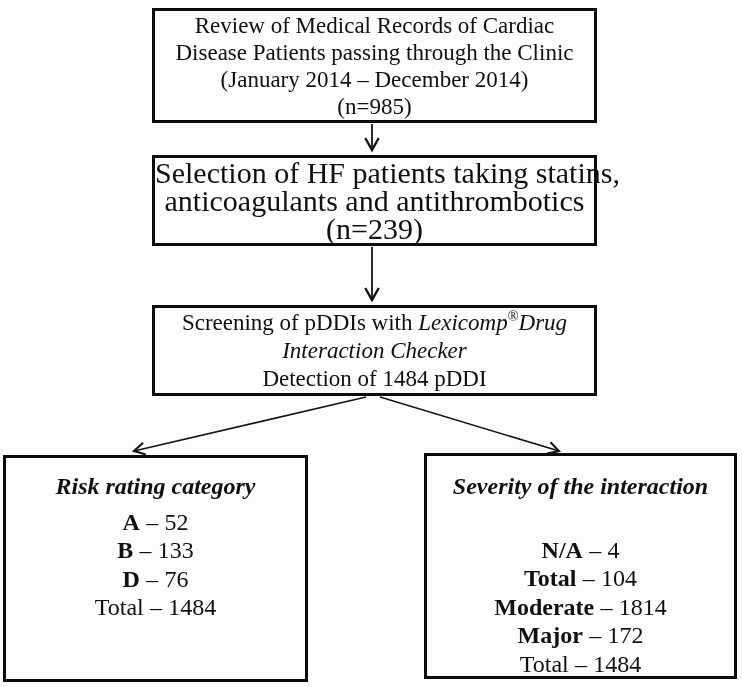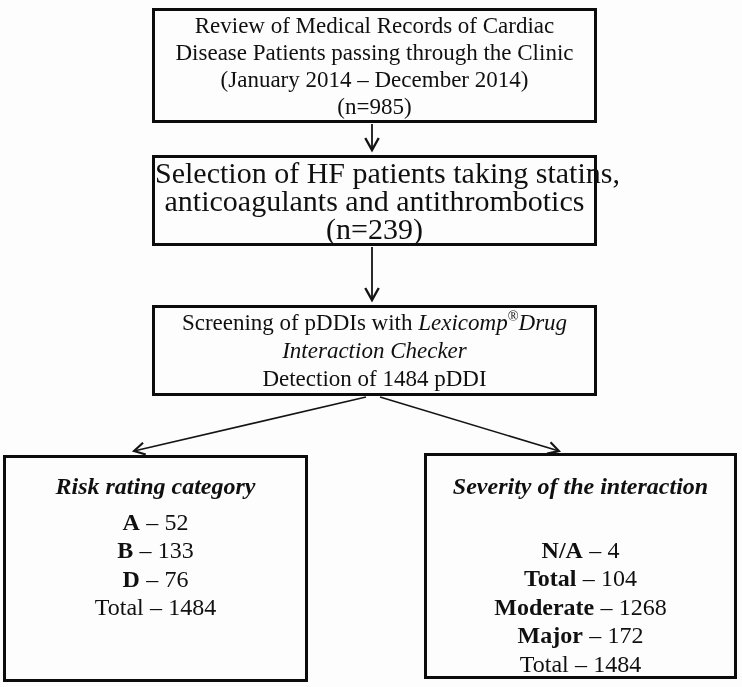--- a/index.html
+++ b/index.html
@@ -119,18 +119,18 @@
     <div class="stat-row"><b>A</b><span class="sep">–</span><span>52</span></div>
     <div class="stat-row"><b>B</b><span class="sep">–</span><span>133</span></div>
     <div class="stat-row"><b>D</b><span class="sep">–</span><span>76</span></div>
     <div class="stat-row"><span>Total</span><span class="sep">–</span><span>1484</span></div>
   </div>
 
   <div class="fc-box box-severity">
     <div class="box-title">Severity of the interaction</div>
     <div class="stat-row"><b>N/A</b><span class="sep">–</span><span>4</span></div>
     <div class="stat-row"><b>Total</b><span class="sep">–</span><span>104</span></div>
-    <div class="stat-row"><b>Moderate</b><span class="sep">–</span><span>1268</span></div>
+    <div class="stat-row"><b>Moderate</b><span class="sep">–</span><span>1814</span></div>
     <div class="stat-row"><b>Major</b><span class="sep">–</span><span>172</span></div>
     <div class="stat-row"><span>Total</span><span class="sep">–</span><span>1484</span></div>
   </div>
 
 </div>
 
 </body></html>

